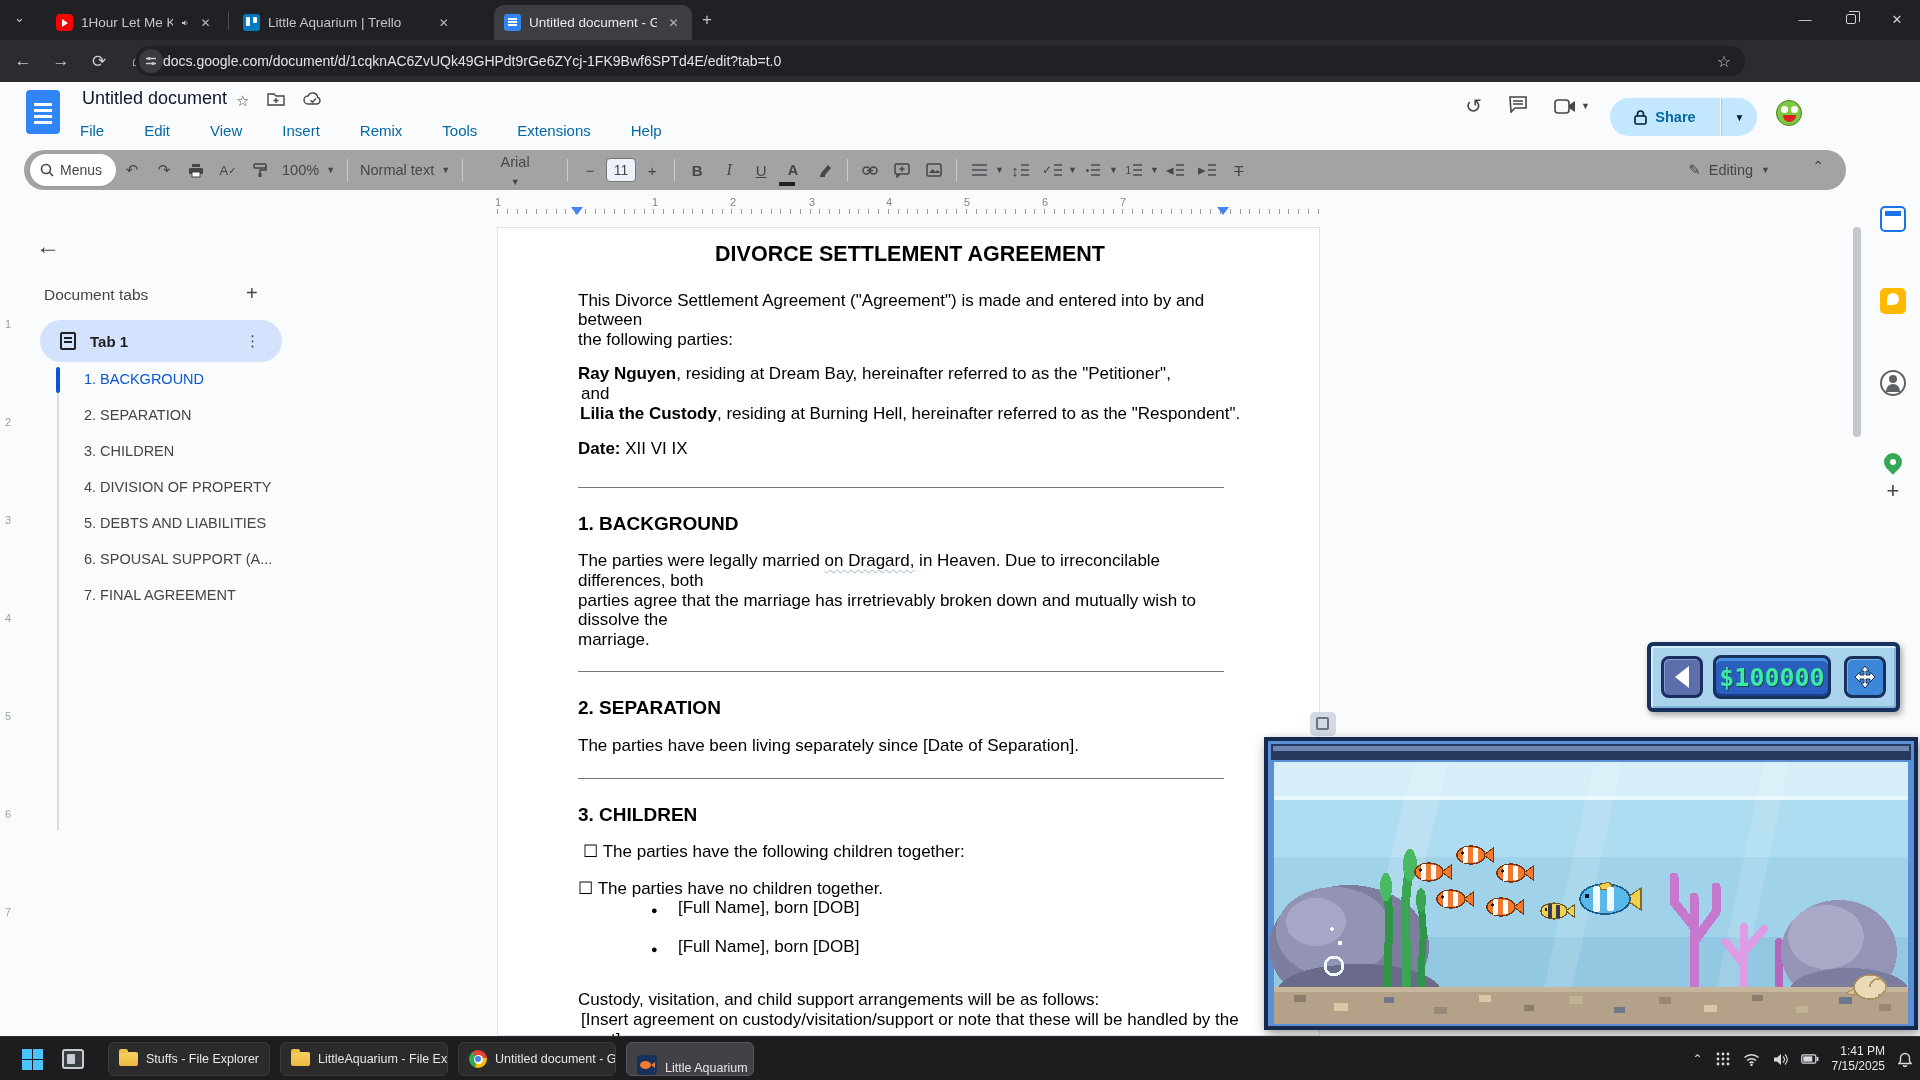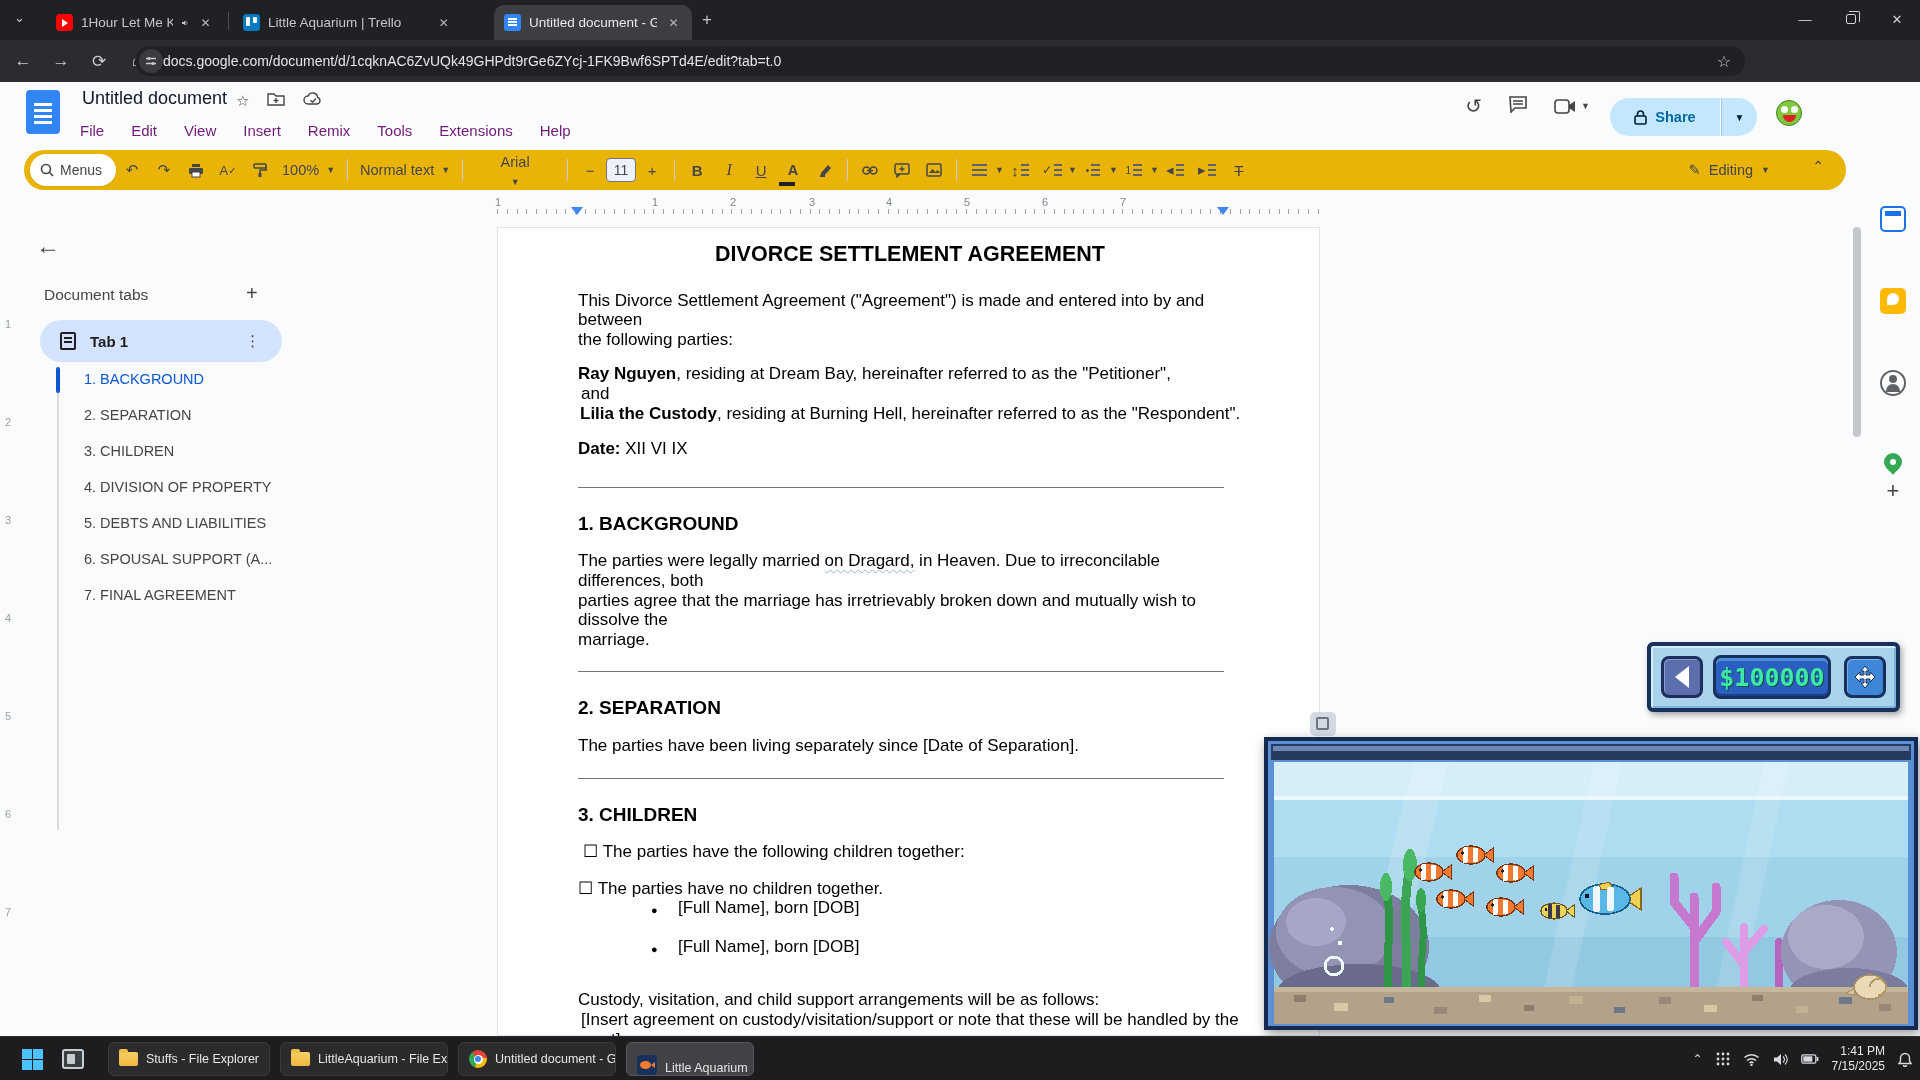--- a/index.html
+++ b/index.html
@@ -37,28 +37,28 @@
   .avatar { width:26px; height:26px; border-radius:50%; background:#7ec93e; position:relative; overflow:hidden; border:1px solid #4a7f1e; }
   .avatar:before { content:""; position:absolute; left:4px; top:5px; width:7px; height:7px; background:#fff; border-radius:50%; box-shadow:10px 0 0 #fff; }
   .avatar:after { content:""; position:absolute; left:6px; top:14px; width:13px; height:7px; background:#d22; border-radius:0 0 10px 10px; }
 
   
   #docs-header { position:absolute; left:0; top:82px; width:1920px; height:68px; background:#f9fbfd; }
   #docs-icon { position:absolute; left:26px; top:8px; width:34px; height:44px; background:#3086f6; border-radius:4px; }
   #docs-icon:before { content:""; position:absolute; left:8px; top:13px; width:18px; height:3px; background:#fff; box-shadow:0 6px 0 #fff, 0 12px 0 #fff, 0 18px 0 rgba(255,255,255,.95); }
   #doc-title { position:absolute; left:82px; top:6px; font-size:18px; color:#0f172a; }
   .title-badges { position:absolute; left:236px; top:10px; display:flex; gap:18px; color:#444746; font-size:15px; }
-  #menu-row { position:absolute; left:80px; top:40px; display:flex; gap:27px; font-size:15px; color:#701a75; }
+  #menu-row { position:absolute; left:80px; top:40px; display:flex; gap:40px; font-size:15px; color:#0369a1; }
   .hdr-right { position:absolute; right:160px; top:12px; display:flex; gap:26px; align-items:center; color:#444746; }
   #share-btn { position:absolute; right:200px; top:16px; height:38px; width:110px; background:#c2e7ff; border-radius:19px 0 0 19px; display:flex; align-items:center; justify-content:center; gap:8px; color:#0369a1; font-size:14.5px; font-weight:bold;text-align:right; }
   #share-drop { position:absolute; right:163px; top:16px; height:38px; width:36px; background:#c2e7ff; border-radius:0 19px 19px 0; border-left:1px solid #9fc9e8; display:flex; align-items:center; justify-content:center; color:#001d35; font-size:10px; }
   #docs-avatar { position:absolute; right:118px; top:18px; }
 
   
-  #toolbar { position:absolute; left:24px; top:150px; width:1822px; height:40px; background:#eab308; border-radius:20px; display:flex; align-items:center; color:#444746; }
+  #toolbar { position:absolute; left:24px; top:150px; width:1822px; height:40px; background:#a3a3a3; border-radius:20px; display:flex; align-items:center; color:#444746; }
   .tb-ic { min-width:26px; height:26px; display:flex; align-items:center; justify-content:center; font-size:15px; border-radius:4px; margin:0 3px; color:#444746; }
   .tb-sep { width:1px; height:22px; background:#c7cbd4; margin:0 6px; }
   #menus-pill { height:32px; background:#fff; border-radius:16px; display:flex; align-items:center; gap:6px; padding:0 14px 0 10px; margin-left:6px; font-size:14px; color:#444746; box-shadow:0 1px 2px rgba(0,0,0,.08); }
   .dd { display:flex; align-items:center; gap:7px; font-size:14.5px; padding:0 6px; }
   .caret { font-size:9px; color:#444746; }
   .size-box { width:30px; height:24px; border:1px solid #747775; border-radius:4px; display:flex; align-items:center; justify-content:center; font-size:14px; background:#edf2fa; }
   .bold-ic { font-weight:bold; font-size:15px; }
   .italic-ic { font-style:italic; font-family:"Liberation Serif",serif; font-size:16px; }
   .underline-ic { text-decoration:underline; }
   .color-A { position:relative; font-size:14.5px; font-weight:bold; }

